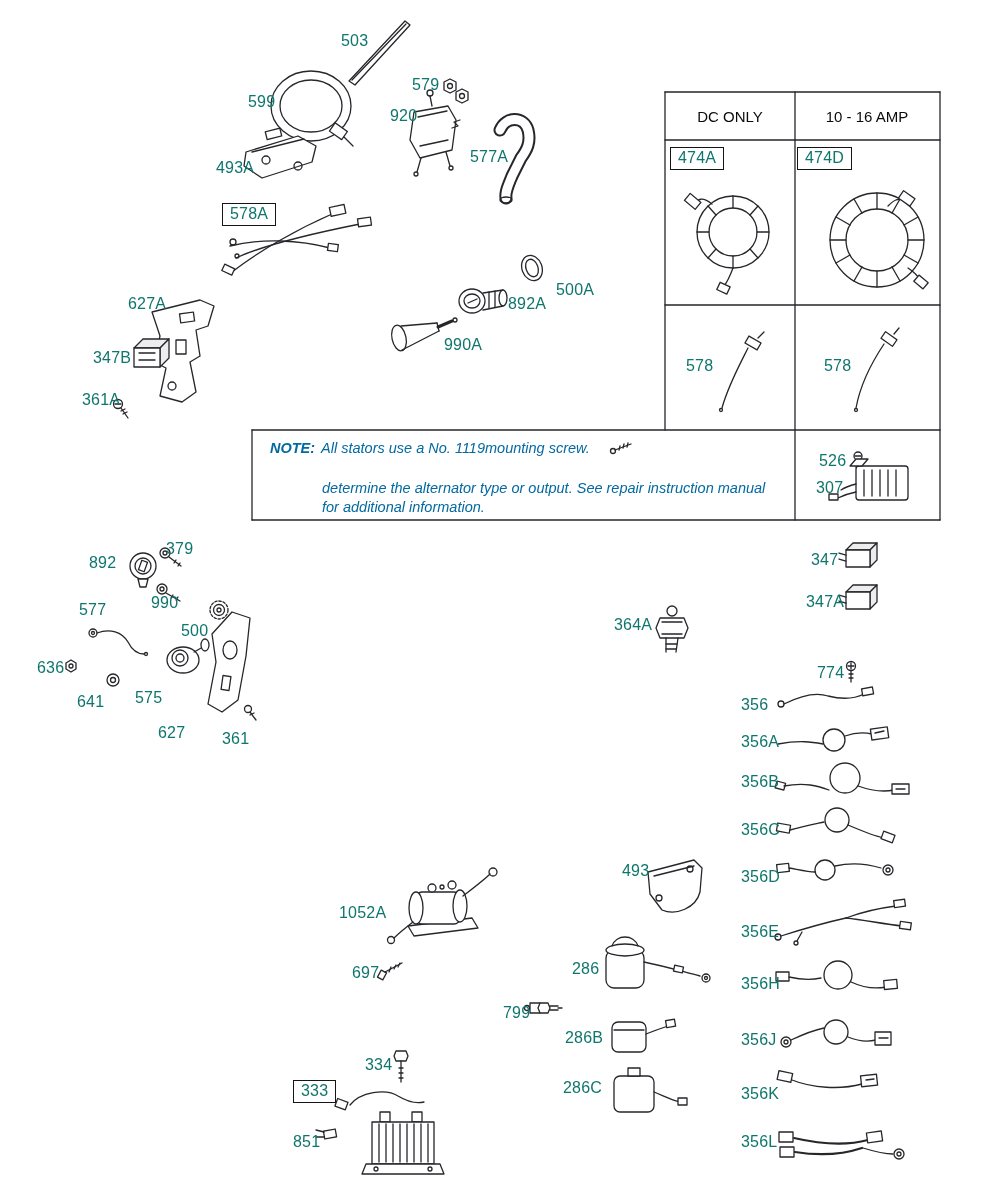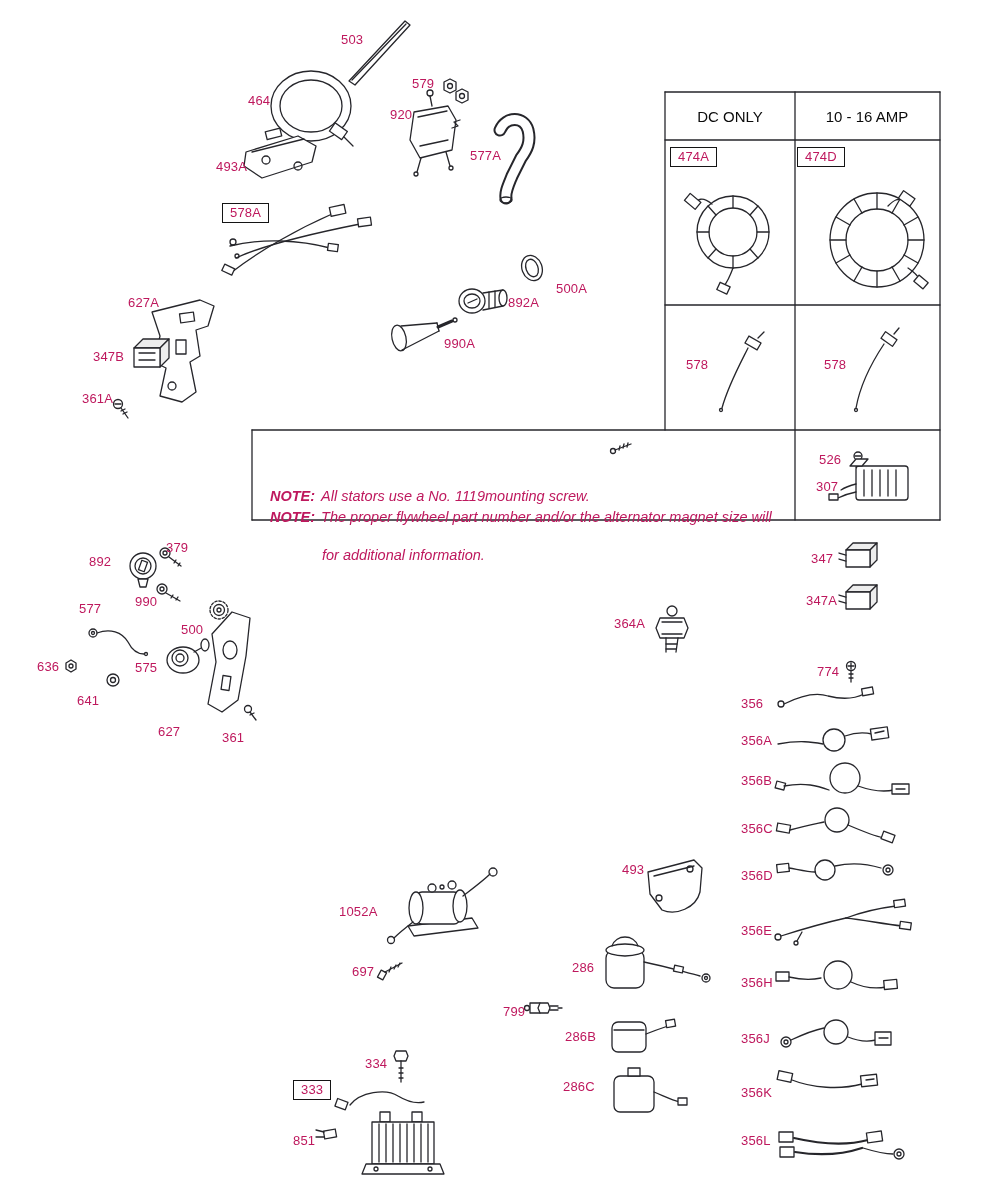--- a/index.html
+++ b/index.html
@@ -3,24 +3,24 @@
 <meta charset="utf-8">
 <style>
   * { margin:0; padding:0; box-sizing:border-box; }
   html,body { background:#ffffff; }
   body { font-family:"Liberation Sans", sans-serif; }
   .page { position:relative; width:1000px; height:1200px; background:#ffffff; overflow:hidden; }
   .art { position:absolute; left:0; top:0; }
   .art * { stroke:#26262b; stroke-width:1.3; fill:none; stroke-linejoin:round; stroke-linecap:round; }
   .art .fw { fill:#ffffff; }
   .art .fe { fill:#ededed; }
-  .lbl { position:absolute; font-size:13px; color:#be185d; letter-spacing:.2px; white-space:nowrap; }
+  .lbl { position:absolute; font-size:16px; color:#0f766e; letter-spacing:.2px; white-space:nowrap; }
   .boxed { border:1.5px solid #141414; padding:1px 7px 2px; background:#fff; }
   .hdr { position:absolute; font-size:15px; color:#0b0b0b; transform:translateX(-50%); white-space:nowrap; }
-  .note-line { position:absolute; font-style:italic; font-size:14.5px; color:#be185d; white-space:nowrap;margin-top:48px; }
+  .note-line { position:absolute; font-style:italic; font-size:14.5px; color:#0369a1; white-space:nowrap; }
   .note-label { font-weight:bold; font-style:italic; margin-right:6px; }
 </style>
 </head>
 <body>
 
 <div class="page">
 
   <svg class="art" width="1000" height="1200" viewBox="0 0 1000 1200">
 
     <g style="stroke-width:1.2">
@@ -508,29 +508,29 @@
       <line x1="627" y1="447" x2="628" y2="443"></line>
     </g>
   </svg>
 
   <span class="hdr" style="left:730px;top:108px">DC ONLY</span>
   <span class="hdr" style="left:867px;top:108px">10 - 16 AMP</span>
 
   <div class="note-line" style="left:270px;top:440px">
     <span class="note-label">NOTE:</span><span>All stators use a No. 1119mounting screw.</span>
   </div>
-  <div class="note-line" style="left:270px;top:461px">
-    <span class="note-label">NOTE:</span><span>The proper flywheel part number and/or the alternator magnet size will</span>
+  <div class="note-line" style="left:322px;top:480px">
+    <span>determine the alternator type or output. See repair instruction manual</span>
   </div>
   <div class="note-line" style="left:322px;top:499px">
     <span>for additional information.</span>
   </div>
 
   <span class="lbl" style="left:341px;top:32px">503</span>
-  <span class="lbl" style="left:248px;top:93px">464</span>
+  <span class="lbl" style="left:248px;top:93px">599</span>
   <span class="lbl" style="left:216px;top:159px">493A</span>
   <span class="lbl" style="left:412px;top:76px">579</span>
   <span class="lbl" style="left:390px;top:107px">920</span>
   <span class="lbl" style="left:470px;top:148px">577A</span>
   <span class="lbl boxed" style="left:222px;top:203px">578A</span>
   <span class="lbl" style="left:128px;top:295px">627A</span>
   <span class="lbl" style="left:93px;top:349px">347B</span>
   <span class="lbl" style="left:82px;top:391px">361A</span>
   <span class="lbl" style="left:508px;top:295px">892A</span>
   <span class="lbl" style="left:556px;top:281px">500A</span>
@@ -539,25 +539,25 @@
   <span class="lbl boxed" style="left:670px;top:147px">474A</span>
   <span class="lbl boxed" style="left:797px;top:147px">474D</span>
   <span class="lbl" style="left:686px;top:357px">578</span>
   <span class="lbl" style="left:824px;top:357px">578</span>
   <span class="lbl" style="left:819px;top:452px">526</span>
   <span class="lbl" style="left:816px;top:479px">307</span>
 
   <span class="lbl" style="left:89px;top:554px">892</span>
   <span class="lbl" style="left:166px;top:540px">379</span>
   <span class="lbl" style="left:79px;top:601px">577</span>
-  <span class="lbl" style="left:135px;top:594px">990</span>
+  <span class="lbl" style="left:151px;top:594px">990</span>
   <span class="lbl" style="left:181px;top:622px">500</span>
   <span class="lbl" style="left:37px;top:659px">636</span>
   <span class="lbl" style="left:77px;top:693px">641</span>
-  <span class="lbl" style="left:135px;top:660px">575</span>
+  <span class="lbl" style="left:135px;top:689px">575</span>
   <span class="lbl" style="left:158px;top:724px">627</span>
   <span class="lbl" style="left:222px;top:730px">361</span>
 
   <span class="lbl" style="left:614px;top:616px">364A</span>
   <span class="lbl" style="left:811px;top:551px">347</span>
   <span class="lbl" style="left:806px;top:593px">347A</span>
   <span class="lbl" style="left:817px;top:664px">774</span>
   <span class="lbl" style="left:741px;top:696px">356</span>
   <span class="lbl" style="left:741px;top:733px">356A</span>
   <span class="lbl" style="left:741px;top:773px">356B</span>

